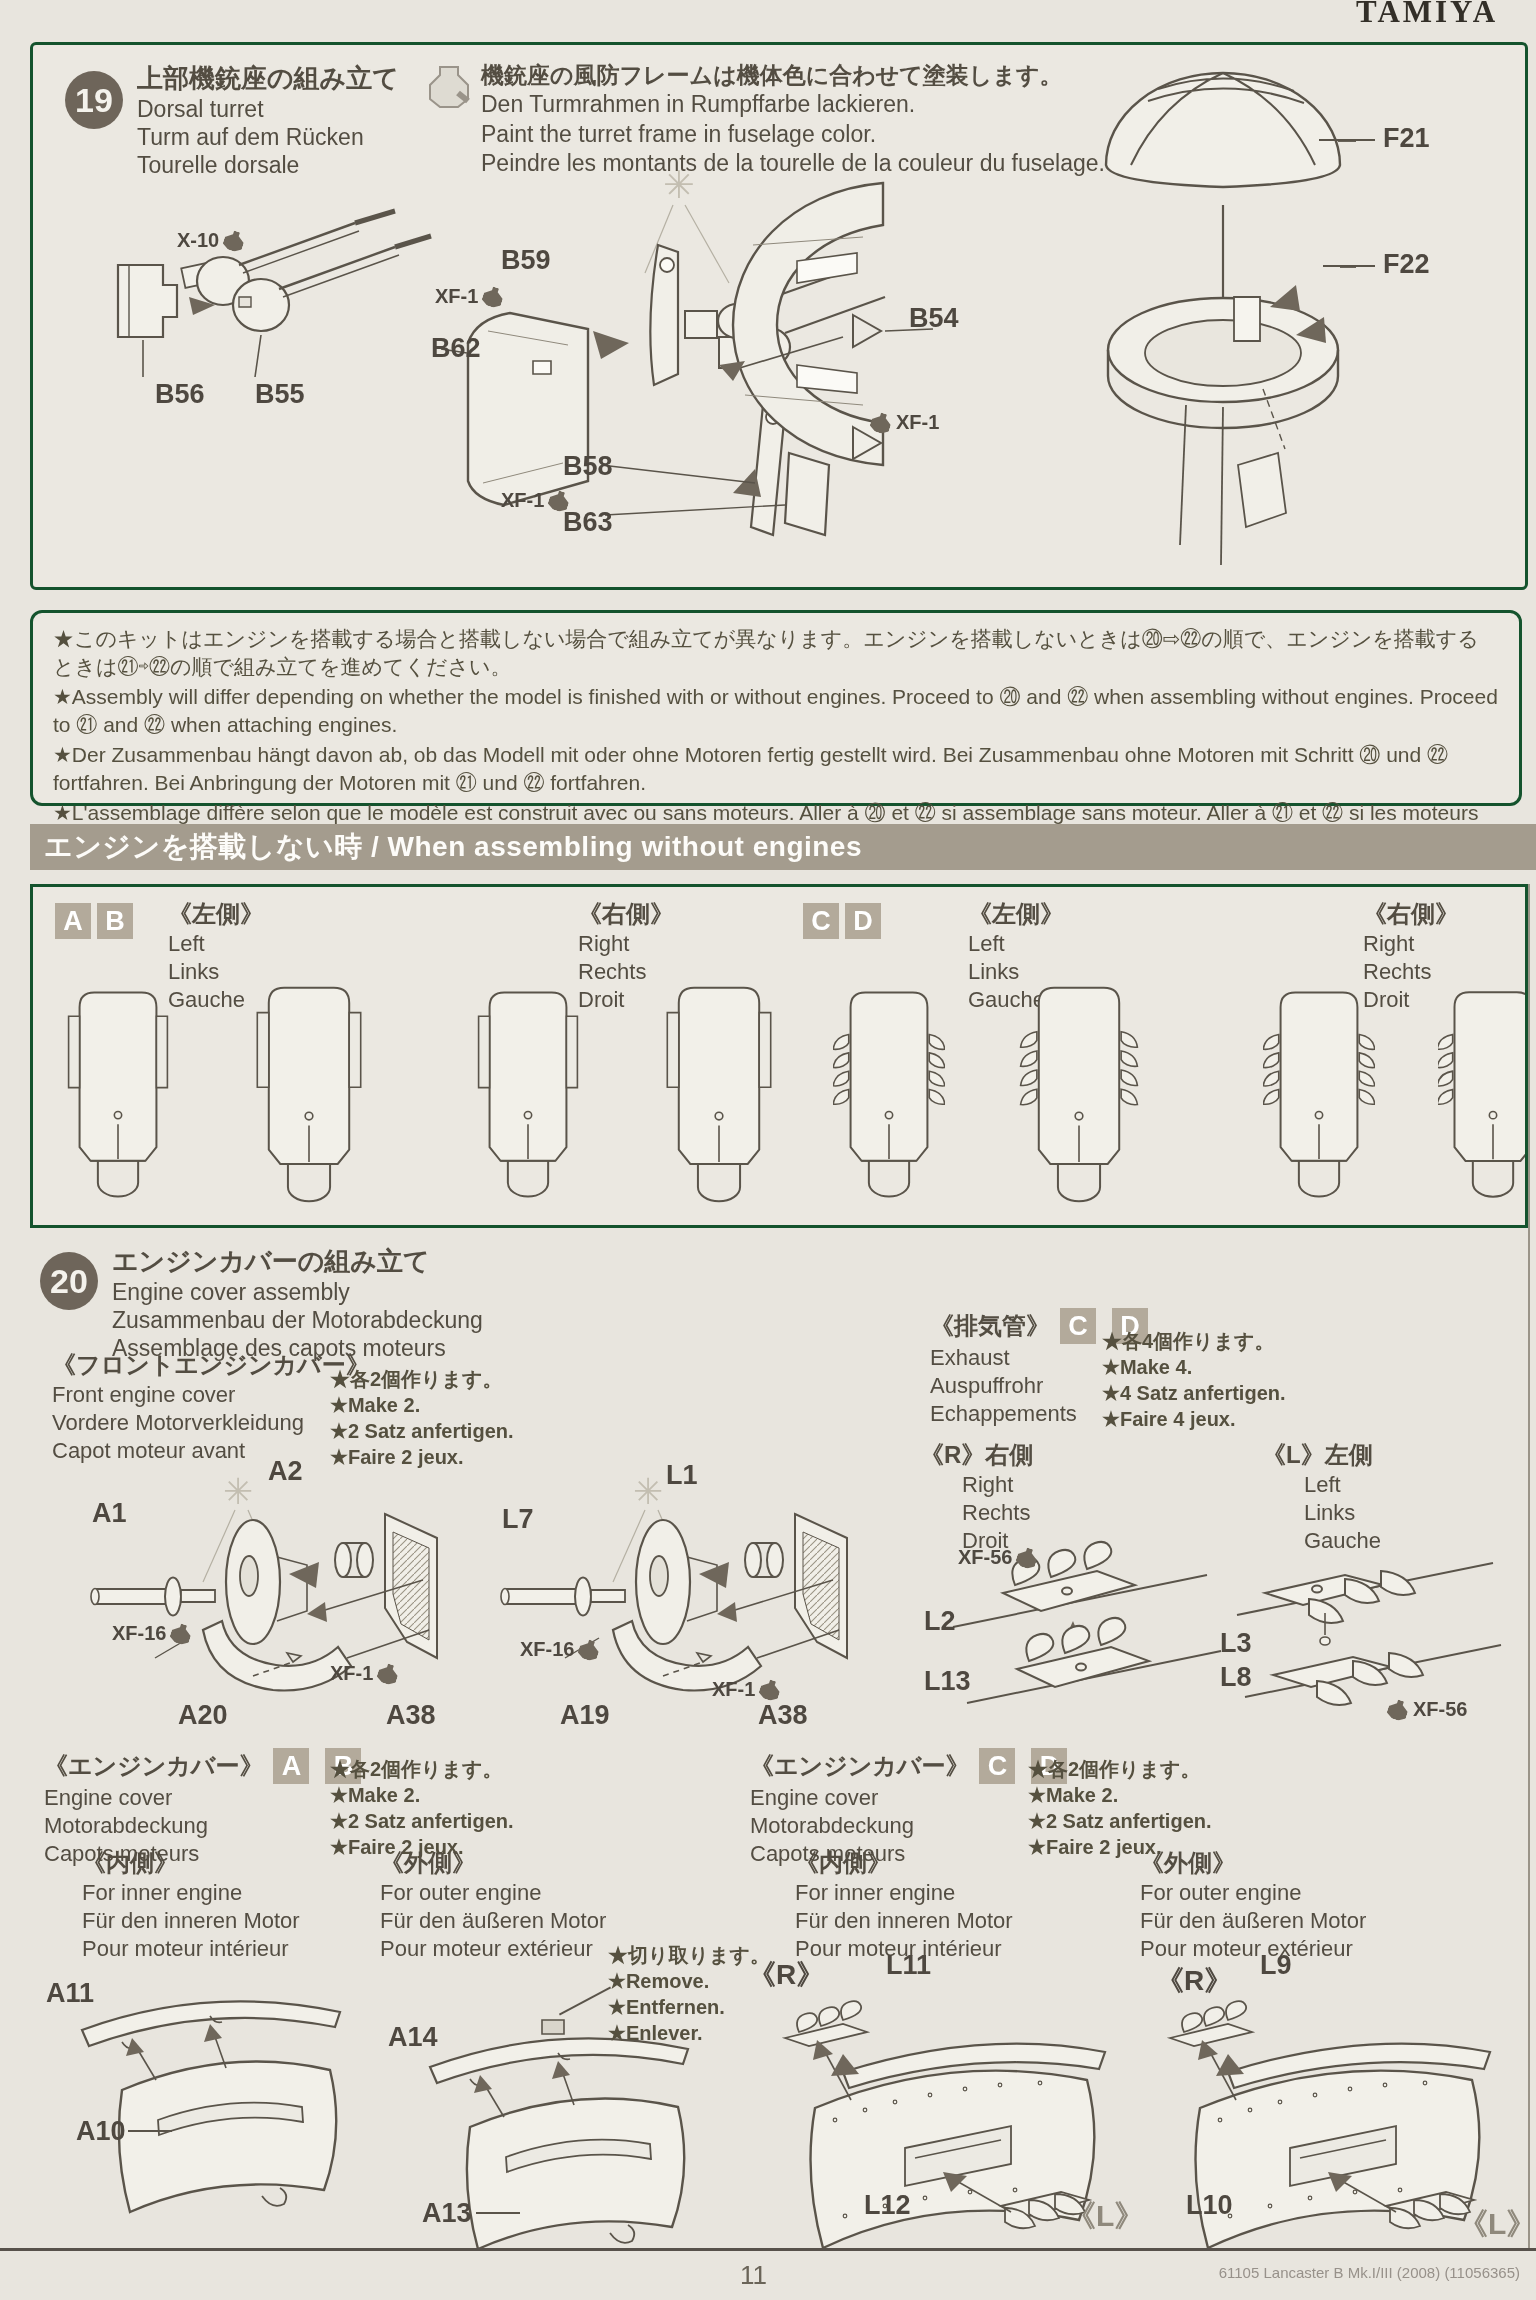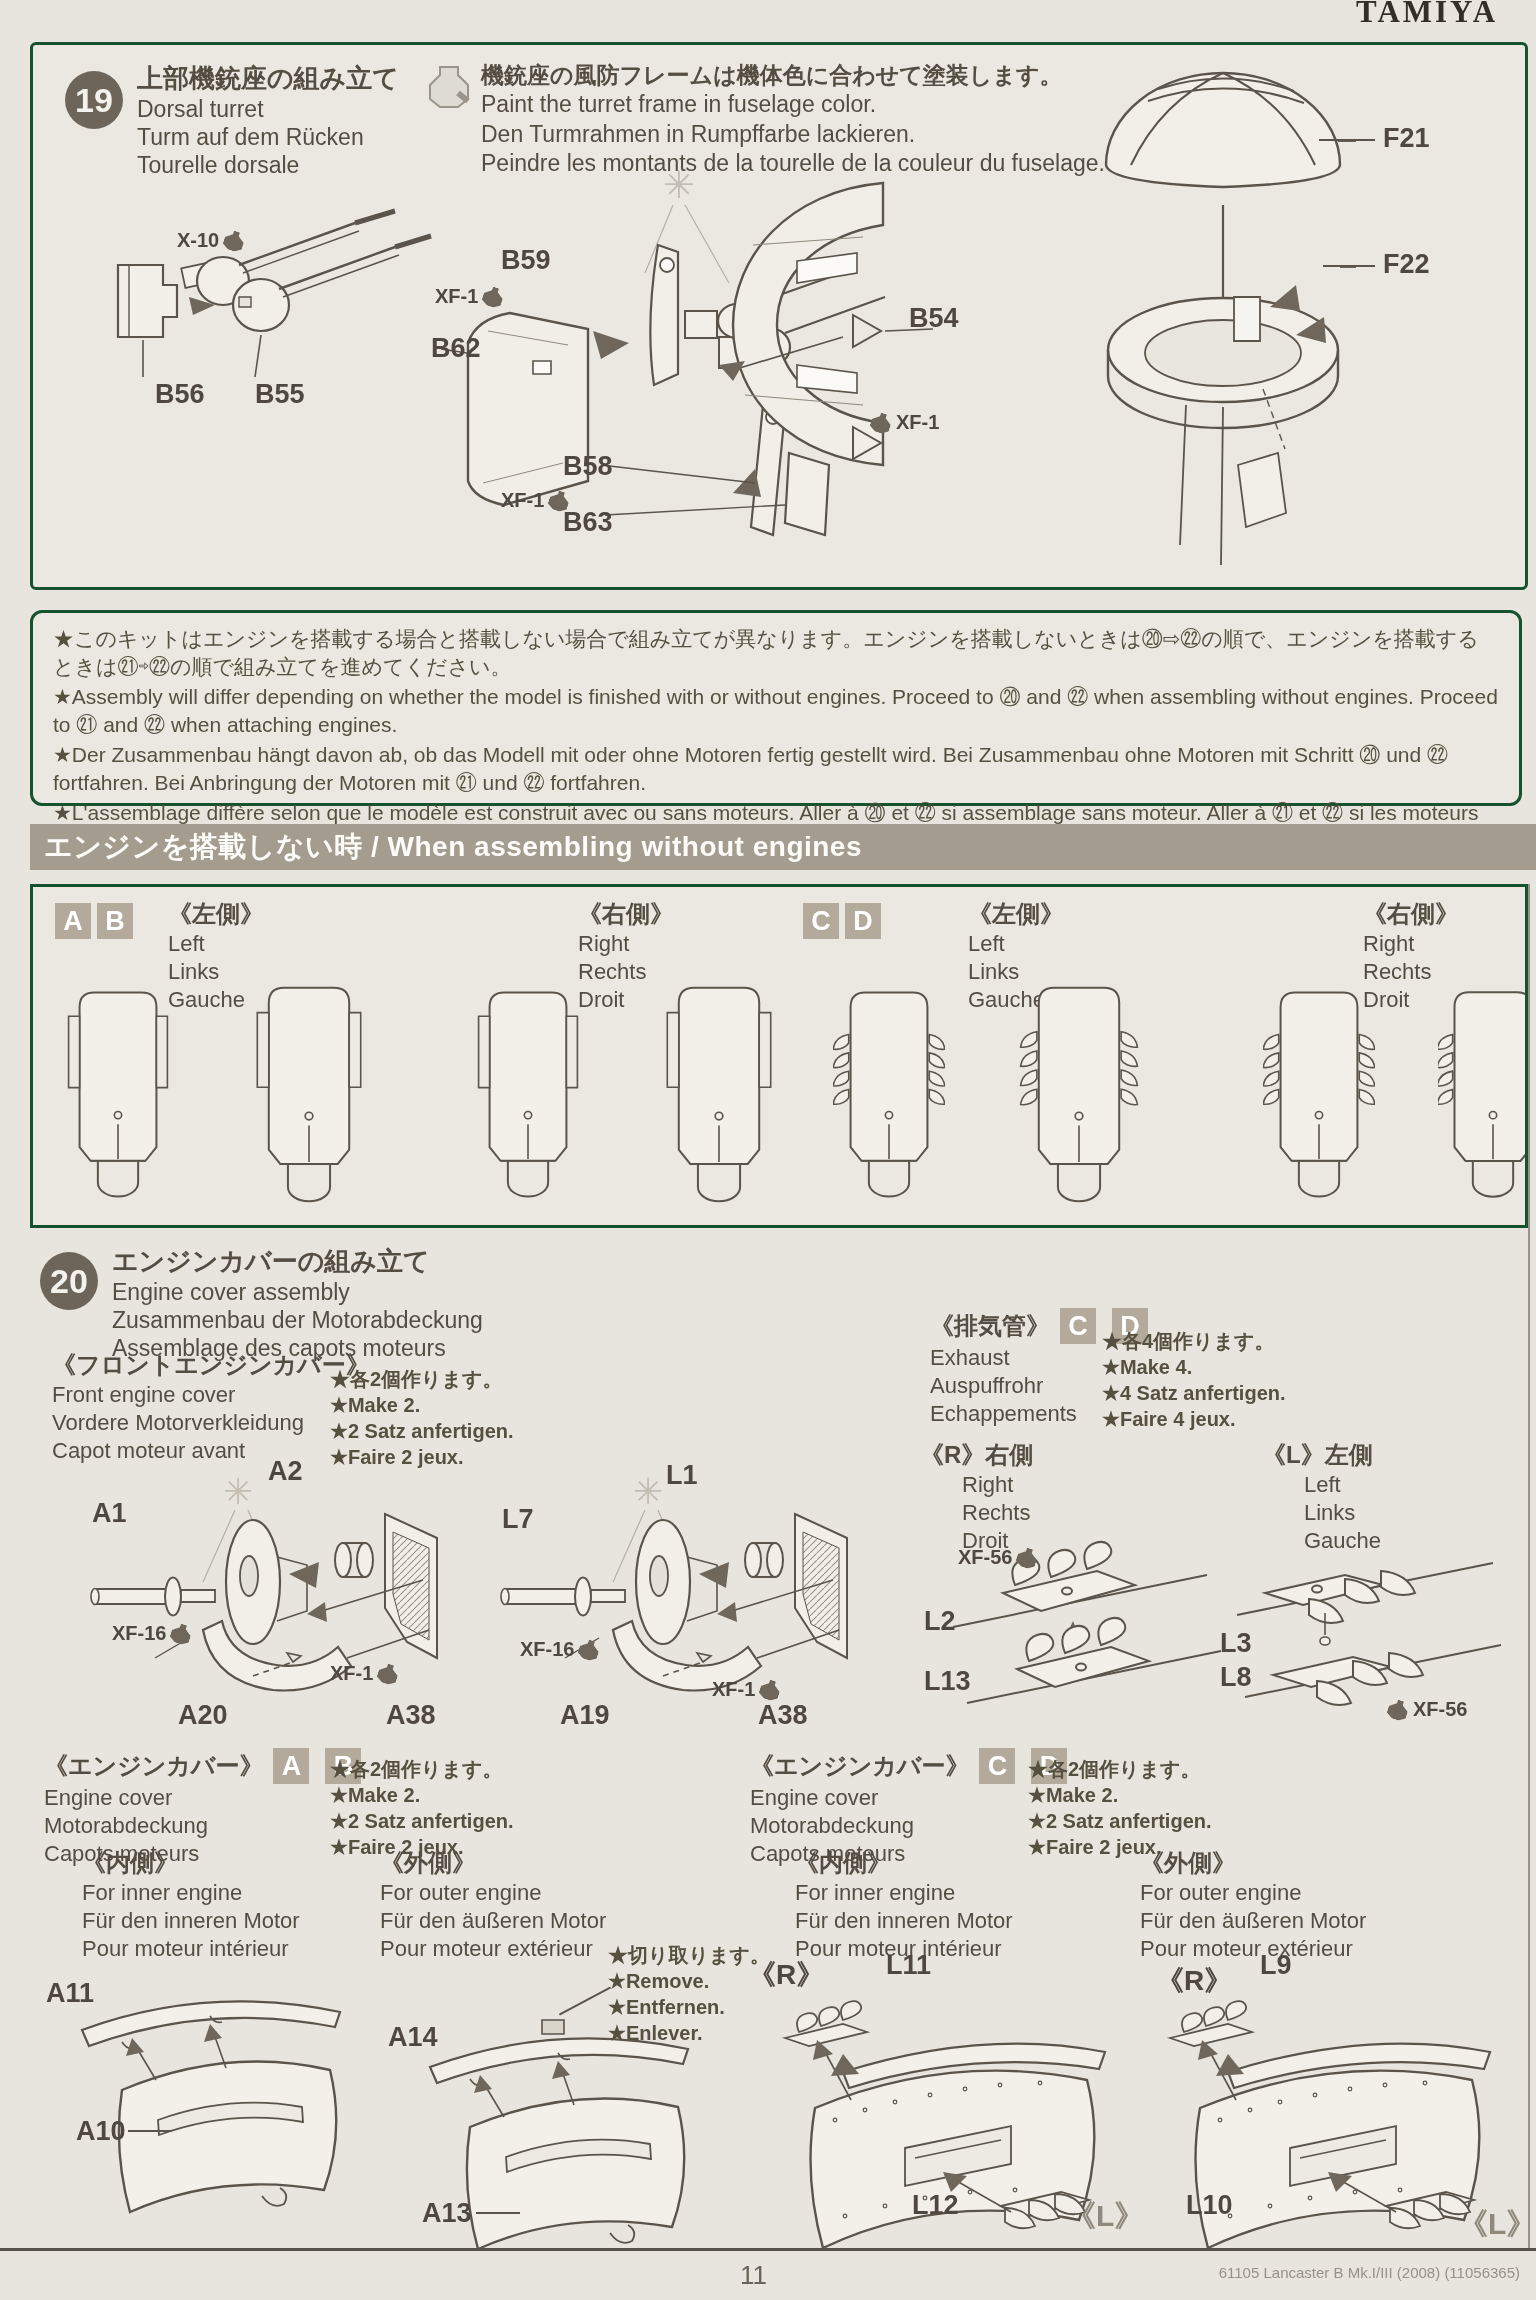--- a/index.html
+++ b/index.html
@@ -203,22 +203,22 @@
       <div class="t">Turm auf dem Rücken</div>
       <div class="t">Tourelle dorsale</div>
     </div>
 
     <svg style="left:395px;top:20px;" width="42" height="44" viewBox="0 0 42 44">
       <polygon points="12,2 30,2 30,10 40,20 40,34 30,42 12,42 2,34 2,20 12,10" fill="#dedbd2" stroke="#9a948a" stroke-width="2"></polygon>
       <path d="M30,28 l10,8" stroke="#9a948a" stroke-width="6"></path>
     </svg>
     <div class="abs" style="left:448px;top:16px;line-height:1.28;">
       <div class="small-ja">機銃座の風防フレームは機体色に合わせて塗装します。</div>
+      <div class="t">Den Turmrahmen in Rumpffarbe lackieren.</div>
       <div class="t">Paint the turret frame in fuselage color.</div>
-      <div class="t">Den Turmrahmen in Rumpffarbe lackieren.</div>
       <div class="t">Peindre les montants de la tourelle de la couleur du fuselage.</div>
     </div>
 
     <svg style="left:70px;top:160px;" width="330" height="190" viewBox="0 0 330 190">
       <polygon points="15,60 60,60 60,80 74,80 74,112 60,112 60,132 15,132" fill="#f2f0e9" stroke="#5a544a" stroke-width="2.2"></polygon>
       <line x1="26" y1="60" x2="26" y2="132" stroke="#5a544a" stroke-width="1.4"></line>
       <rect x="80" y="60" width="30" height="20" fill="#f2f0e9" stroke="#5a544a" stroke-width="1.8" transform="rotate(-12 95 70)"></rect>
       <ellipse cx="120" cy="76" rx="26" ry="24" fill="#f1efe8" stroke="#5a544a" stroke-width="2.2"></ellipse>
       <ellipse cx="158" cy="100" rx="28" ry="26" fill="#f1efe8" stroke="#5a544a" stroke-width="2.2"></ellipse>
       <rect x="136" y="92" width="12" height="10" fill="#e7e4dc" stroke="#5a544a" stroke-width="1.4"></rect>
@@ -566,21 +566,21 @@
     <div>★Remove.</div>
     <div>★Entfernen.</div>
     <div>★Enlever.</div>
   </div>
 
   <svg style="left:755px;top:1980px;" width="370" height="280">
       <use href="#cowl"></use>
     </svg>
   <div class="rltag" style="left:748px;top:1956px;">《R》</div>
   <div class="lbl" style="left:886px;top:1950px;">L11</div>
-  <div class="lbl" style="left:864px;top:2190px;margin-left:48px;">L12</div>
+  <div class="lbl" style="left:864px;top:2190px;">L12</div>
   <div class="rltag graytag" style="left:1066px;top:2196px;">《L》</div>
 
   <svg style="left:1135px;top:1980px;" width="380" height="280">
       <use href="#cowl"></use>
     </svg>
   <div class="rltag" style="left:1156px;top:1962px;">《R》</div>
   <div class="lbl" style="left:1260px;top:1950px;">L9</div>
   <div class="lbl" style="left:1186px;top:2190px;">L10</div>
   <div class="rltag graytag" style="left:1458px;top:2204px;">《L》</div>
 

